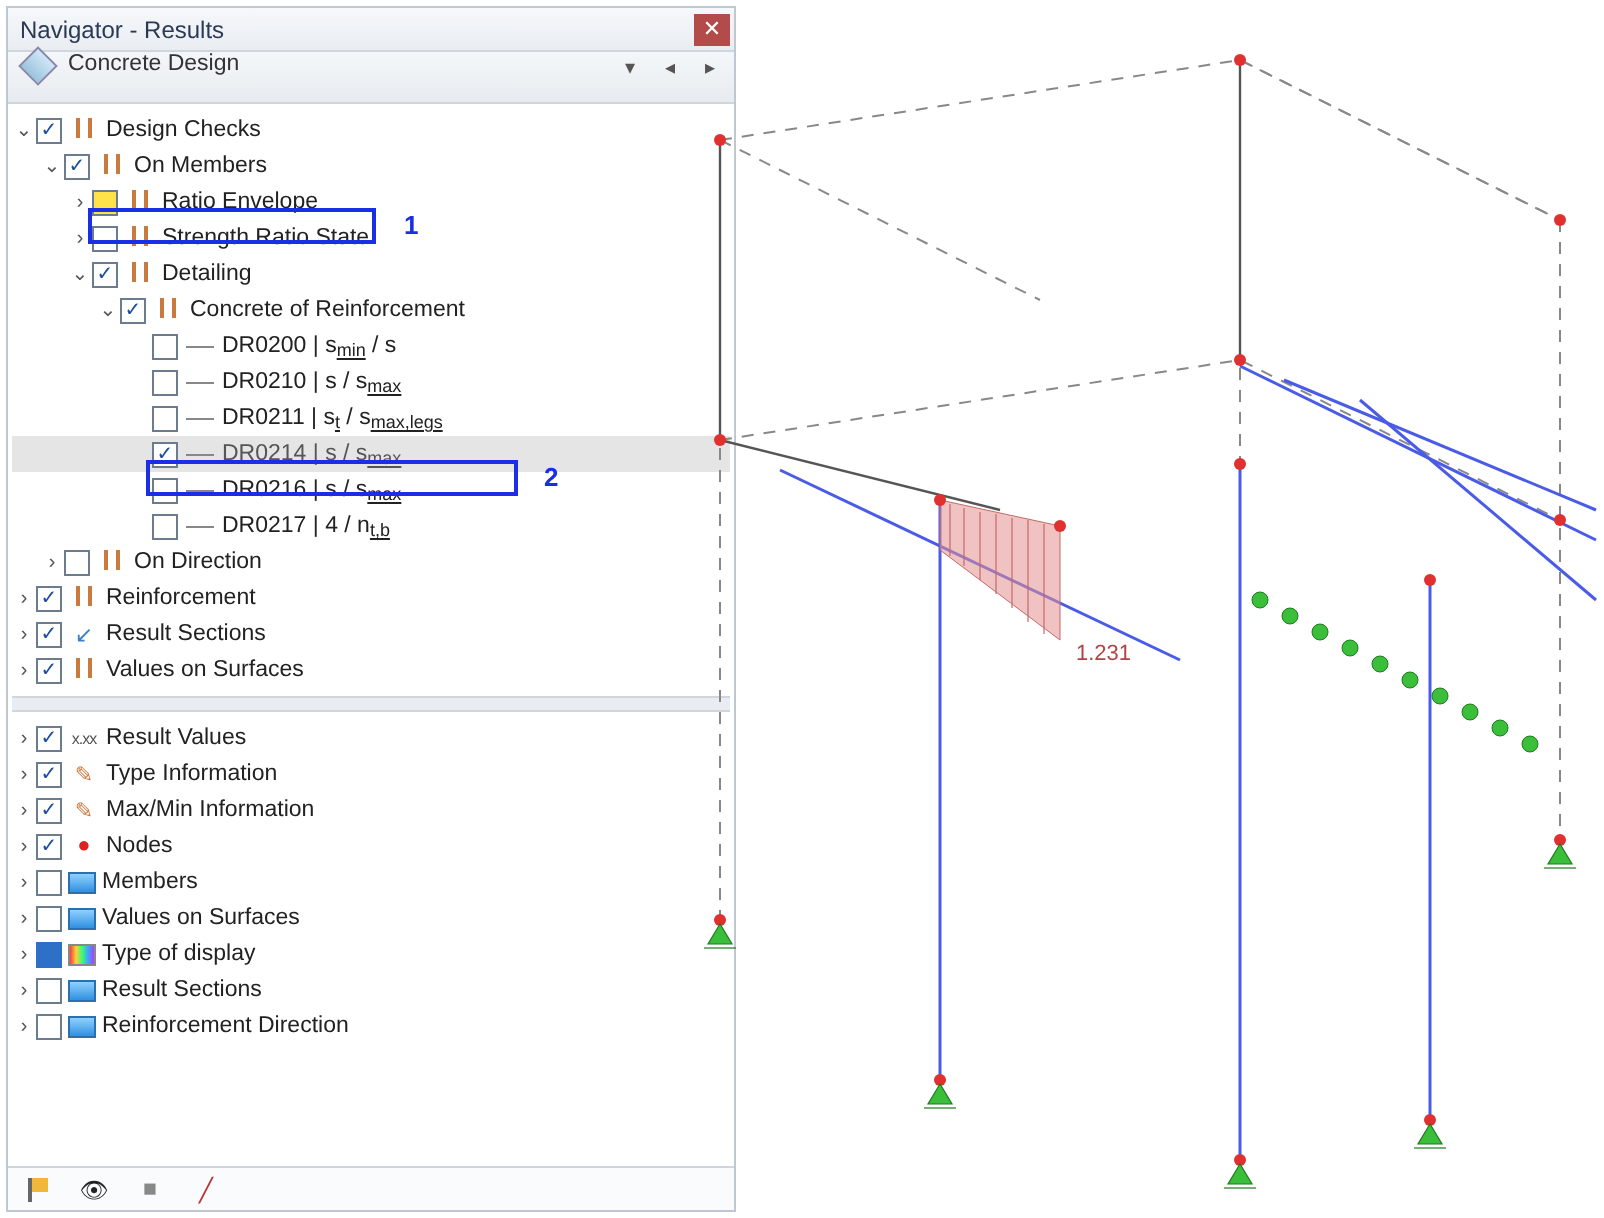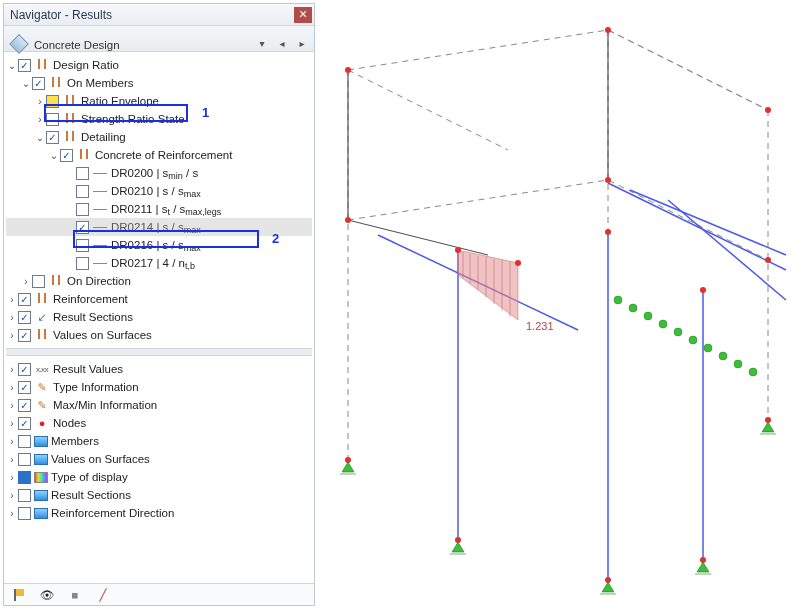--- a/index.html
+++ b/index.html
@@ -10,21 +10,21 @@
     background: #fff;
     color: #222;
     width: 802px;
     height: 609px;
     position: relative;
     overflow: hidden;
   }
   .panel {
     position: absolute;
     left: 3px; top: 3px;
-    width: 312px;
+    width: 365px;
     height: 603px;
     border: 1px solid #bfc7d0;
     background: #fff;
     display: flex;
     flex-direction: column;
   }
   .titlebar {
     height: 22px;
     background: linear-gradient(#f6f8fb,#e9edf2);
     border-bottom: 1px solid #d0d6dd;
@@ -41,21 +41,21 @@
     color: #fff;
     display: flex; align-items: center; justify-content: center;
     font-size: 11px;
     cursor: pointer;
   }
   .toolbar {
     height: 26px;
     background: linear-gradient(#f4f7fa,#e7ebef);
     border-bottom: 1px solid #d0d6dd;
     display: flex;
-    align-items: flex-end;
+    align-items: flex-start;
     gap: 4px;
     padding: 0 4px;
   }
   .diamond {
     width: 14px; height: 14px;
     transform: rotate(45deg);
     background: linear-gradient(#cfe7f7,#9cc3dd);
     border: 1px solid #88a;
     margin: 0 4px;
   }
@@ -166,24 +166,24 @@
     width: 22px; height: 16px;
     display:flex; align-items:center; justify-content:center;
     border:1px solid transparent;
   }
   .flag { position:relative; width:14px; height:12px; }
   .flag::before { content:""; position:absolute; left:2px; top:0; width:2px; height:12px; background:#666; }
   .flag::after { content:""; position:absolute; left:4px; top:0; width:8px; height:7px; background:#f0b83b; }
 
   .viewport {
     position: absolute;
-    left: 308px; top: 0;
+    left: 320px; top: 0;
     width: 480px; height: 609px;
   }
-  sub { font-size: 9px; vertical-align: baseline; position: relative; top: 2px; }
+  sub { font-size: 9px; vertical-align: baseline; position: relative; top: 2px; text-decoration: underline; }
 </style>
 </head>
 <body>
 
 <div class="panel">
 
   <div class="titlebar">
     <span>Navigator - Results</span>
     <span class="spacer"></span>
     <div class="closebtn">✕</div>
@@ -196,21 +196,21 @@
     <div class="navbtn">◂</div>
     <div class="navbtn">▸</div>
   </div>
 
   <div class="tree">
 
     <div class="row">
       <span class="tw">⌄</span>
       <span class="cb checked"></span>
       <span class="ic ic-member"></span>
-      <span class="lbl">Design Ratio</span>
+      <span class="lbl">Design Checks</span>
     </div>
 
     <div class="row">
       <span class="ind"></span>
       <span class="tw">⌄</span>
       <span class="cb checked"></span>
       <span class="ic ic-member"></span>
       <span class="lbl">On Members</span>
     </div>
 

